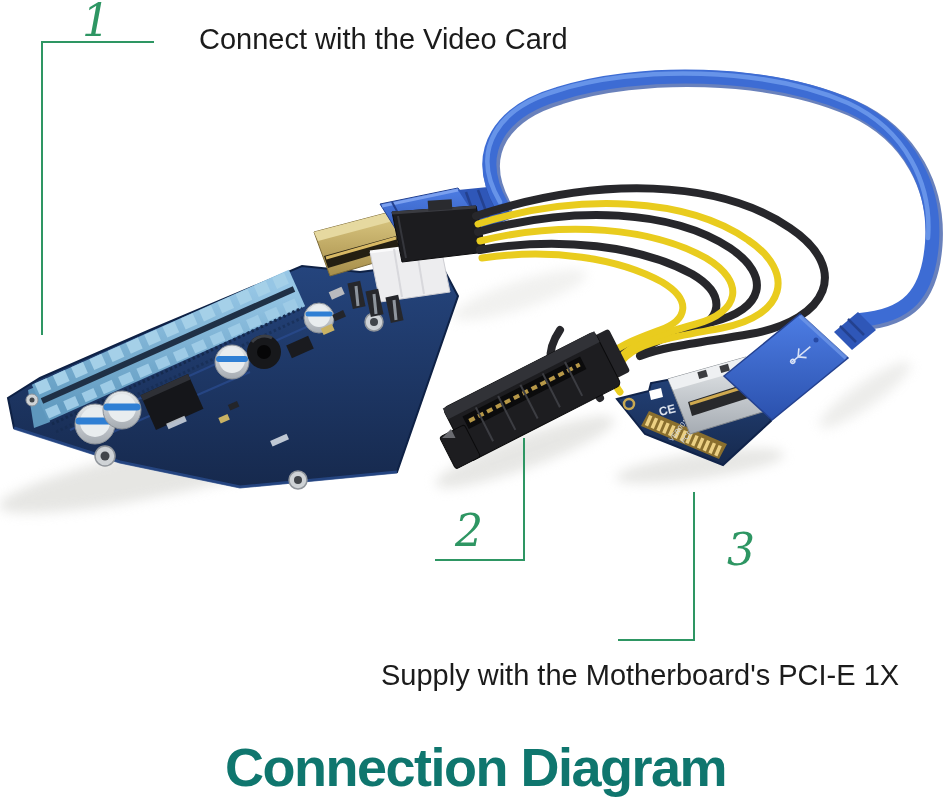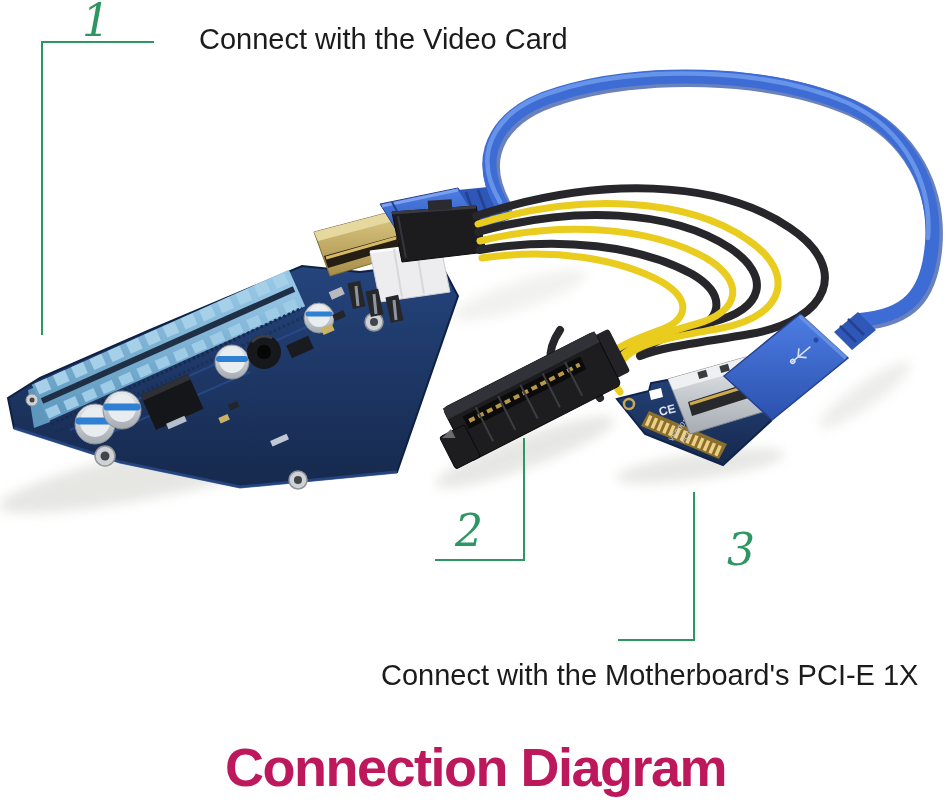--- a/index.html
+++ b/index.html
@@ -18,21 +18,21 @@
   }
   .bracket { position:absolute; }
   .bracket-1 { left:41px; top:41px; width:111px; height:292px;
     border-top:2px solid #2e9663; border-left:2px solid #2e9663; }
   .bracket-2 { left:435px; top:438px; width:88px; height:121px;
     border-bottom:2px solid #2e9663; border-right:2px solid #2e9663; }
   .bracket-3 { left:618px; top:492px; width:75px; height:147px;
     border-bottom:2px solid #2e9663; border-right:2px solid #2e9663; }
   .diagram-title {
     position:absolute; left:0; right:0; top:738px; text-align:center;
-    color:#be185d; font-weight:700; font-size:54px; letter-spacing:-1.5px;
+    color:#0f766e; font-weight:700; font-size:54px; letter-spacing:-1.5px;
     line-height:1.1;
   }
 </style>
 </head>
 <body>
 
 <div class="stage">
 
   <svg class="scene" width="951" height="804" viewBox="0 0 951 804">
     <defs>
@@ -266,16 +266,16 @@
 
   <div class="bracket bracket-1"></div>
   <div class="bracket bracket-2"></div>
   <div class="bracket bracket-3"></div>
 
   <div class="callout-number" style="left:82px; top:-5px;">1</div>
   <div class="callout-number" style="left:455px; top:505px;">2</div>
   <div class="callout-number" style="left:727px; top:524px;">3</div>
 
   <div class="callout-label" style="left:159px; top:23px;margin-left:40px;">Connect with the Video Card</div>
-  <div class="callout-label" style="left:381px; top:659px;">Connect with the Motherboard's PCI-E 1X</div>
+  <div class="callout-label" style="left:381px; top:659px;">Supply with the Motherboard's PCI-E 1X</div>
 
   <div class="diagram-title">Connection Diagram</div>
 </div>
 
 </body></html>

